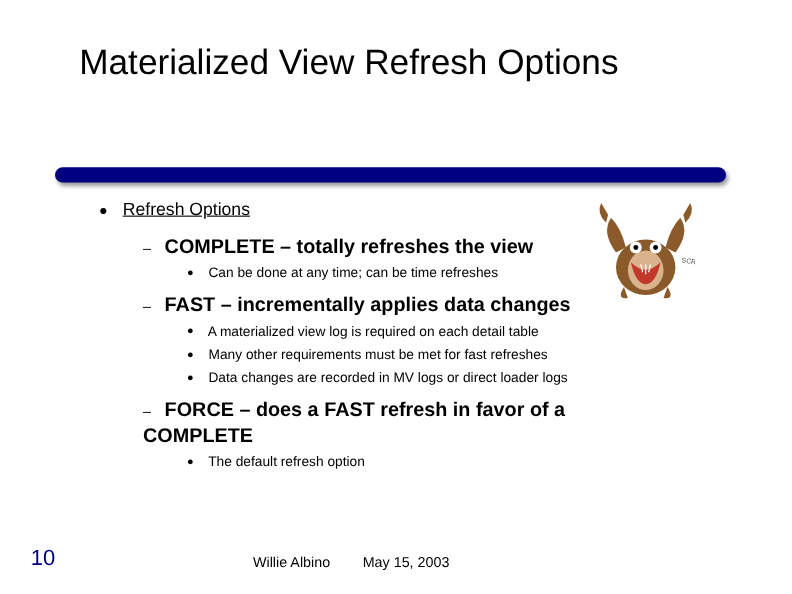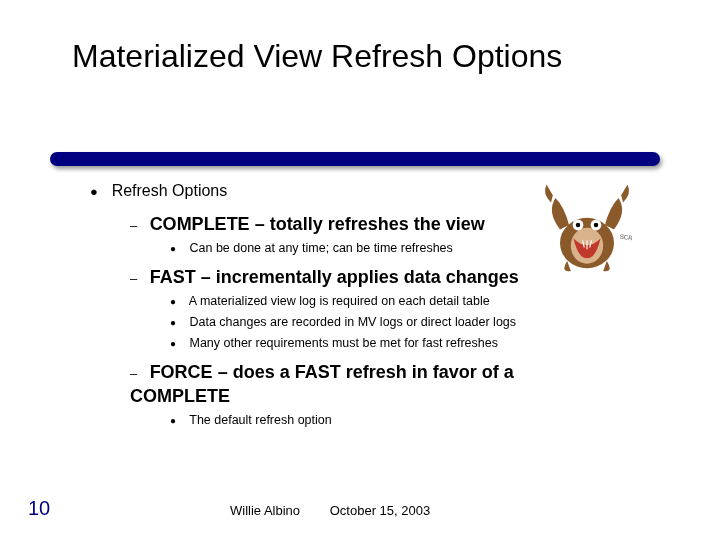--- a/index.html
+++ b/index.html
@@ -26,21 +26,21 @@
   .content {
     position: absolute;
     top: 180px;
     left: 90px;
     width: 490px;
     font-size: 13px;
     line-height: 1.35;
   }
   .lvl1 { margin: 0 0 10px 0; }
   .lvl1 > .bullet { display: inline-block; width: 18px; }
-  .lvl1-label { font-size: 16px; }
+  .lvl1-label { font-size: 16px; text-decoration: underline; }
   .lvl2 { margin: 8px 0 2px 40px; }
   .lvl2 > .dash { display: inline-block; width: 16px; }
   .lvl2-label { font-weight: bold; font-size: 18px; }
   .lvl3 { margin: 4px 0 0 80px; font-size: 12.5px; }
   .lvl3 > .dot { display: inline-block; width: 16px; font-size: 10px; vertical-align: middle; }
   .clip {
     position: absolute;
     top: 175px;
     right: 40px;
     width: 90px;
@@ -90,25 +90,25 @@
     <div class="lvl2">
       <span class="dash">–</span>
       <span class="lvl2-label">FAST – incrementally applies data changes</span>
     </div>
     <div class="lvl3">
       <span class="dot">●</span>
       <span>A materialized view log is required on each detail table</span>
     </div>
     <div class="lvl3">
       <span class="dot">●</span>
-      <span>Data changes are recorded in MV logs or direct loader logs</span>
+      <span>Many other requirements must be met for fast refreshes</span>
     </div>
     <div class="lvl3">
       <span class="dot">●</span>
-      <span>Many other requirements must be met for fast refreshes</span>
+      <span>Data changes are recorded in MV logs or direct loader logs</span>
     </div>
 
     <div class="lvl2">
       <span class="dash">–</span>
       <span class="lvl2-label">FORCE – does a FAST refresh in favor of a COMPLETE</span>
     </div>
     <div class="lvl3">
       <span class="dot">●</span>
       <span>The default refresh option</span>
     </div>
@@ -131,16 +131,16 @@
       <path d="M28 95 Q20 108 32 106 Z" fill="#8b5a2b"></path>
       <path d="M72 95 Q80 108 68 106 Z" fill="#8b5a2b"></path>
       <text x="86" y="70" font-size="7" fill="#555" transform="rotate(8 86 70)">SCREECH</text>
     </svg>
   </div>
 
   <div class="slide-number">10</div>
 
   <div class="footer">
     <span class="footer-author">Willie Albino</span>
-    <span>October 15, 2003</span>
+    <span>May 15, 2003</span>
   </div>
 
 </div>
 
 </body></html>

